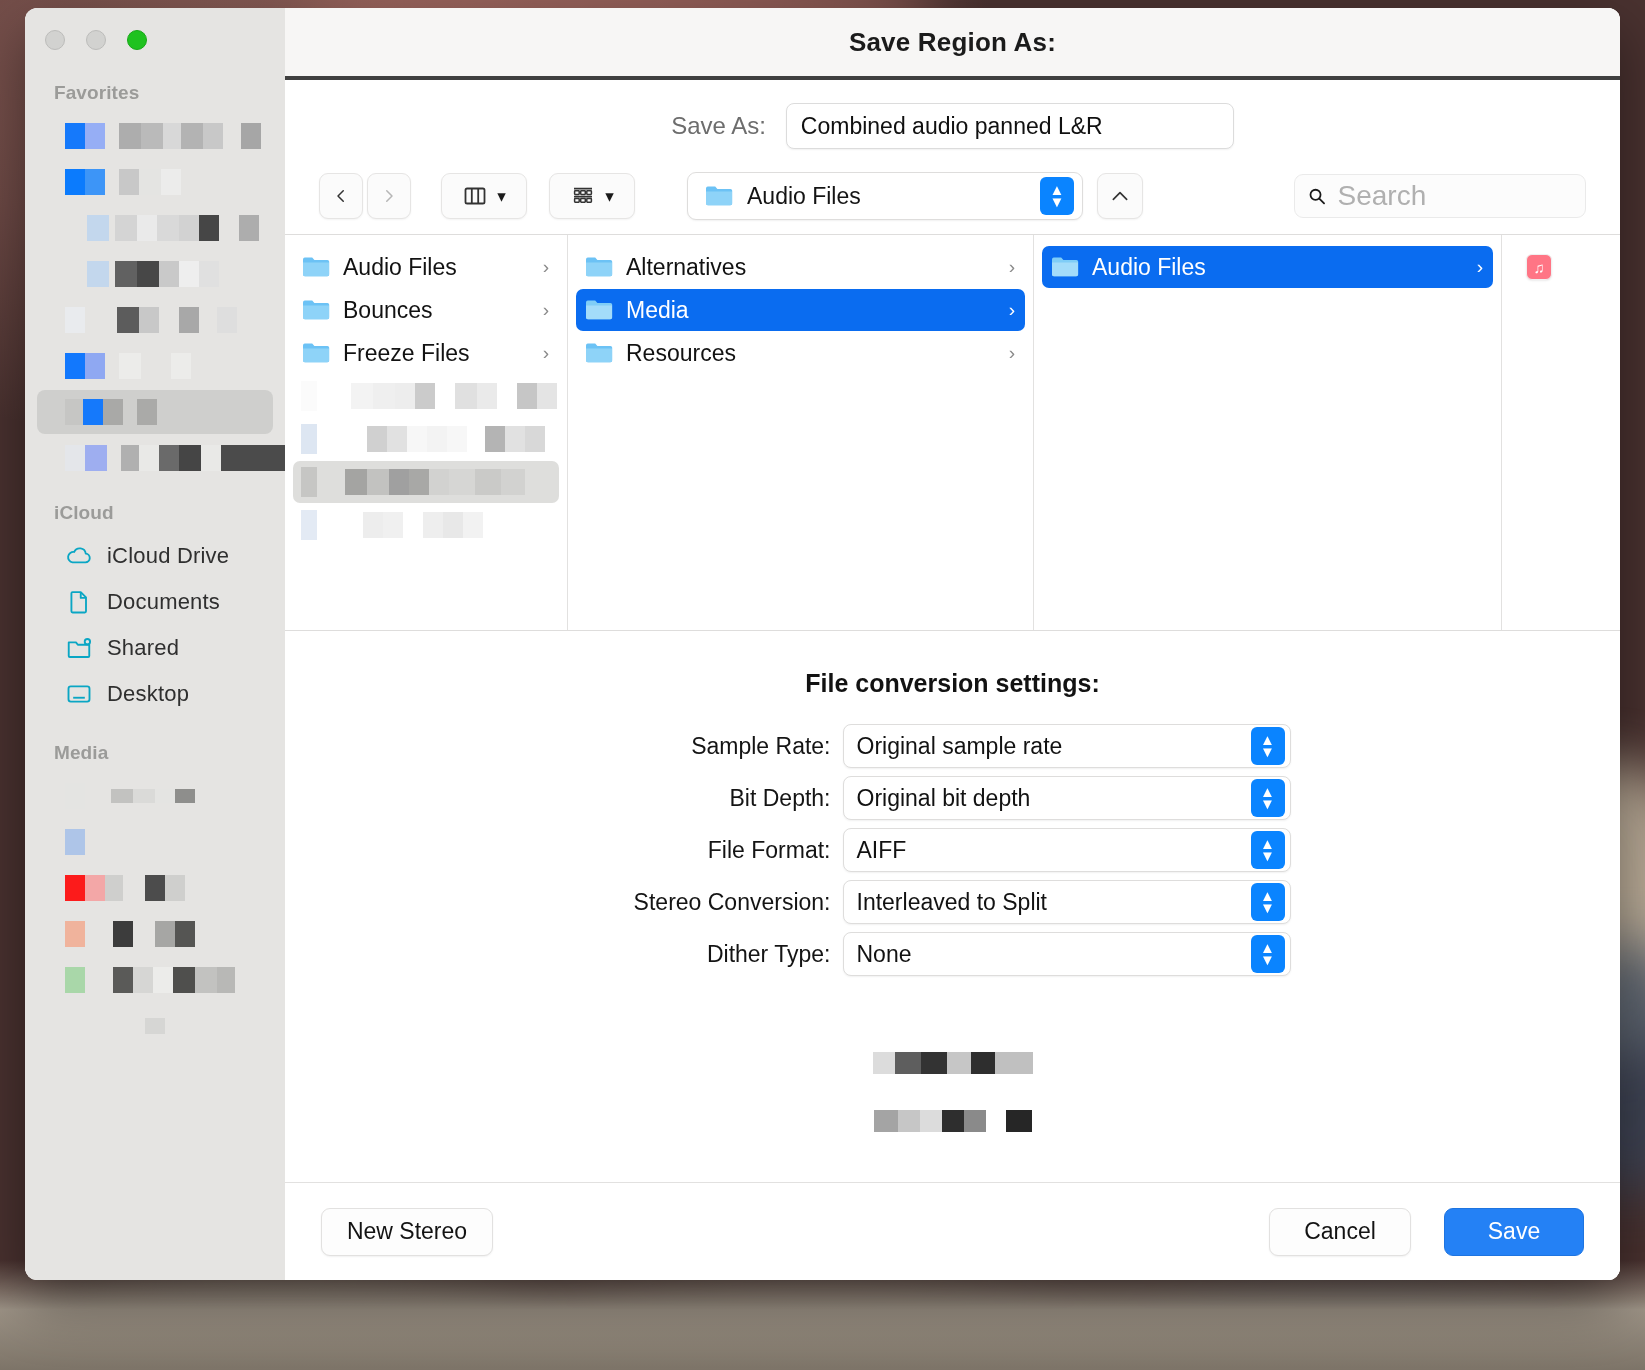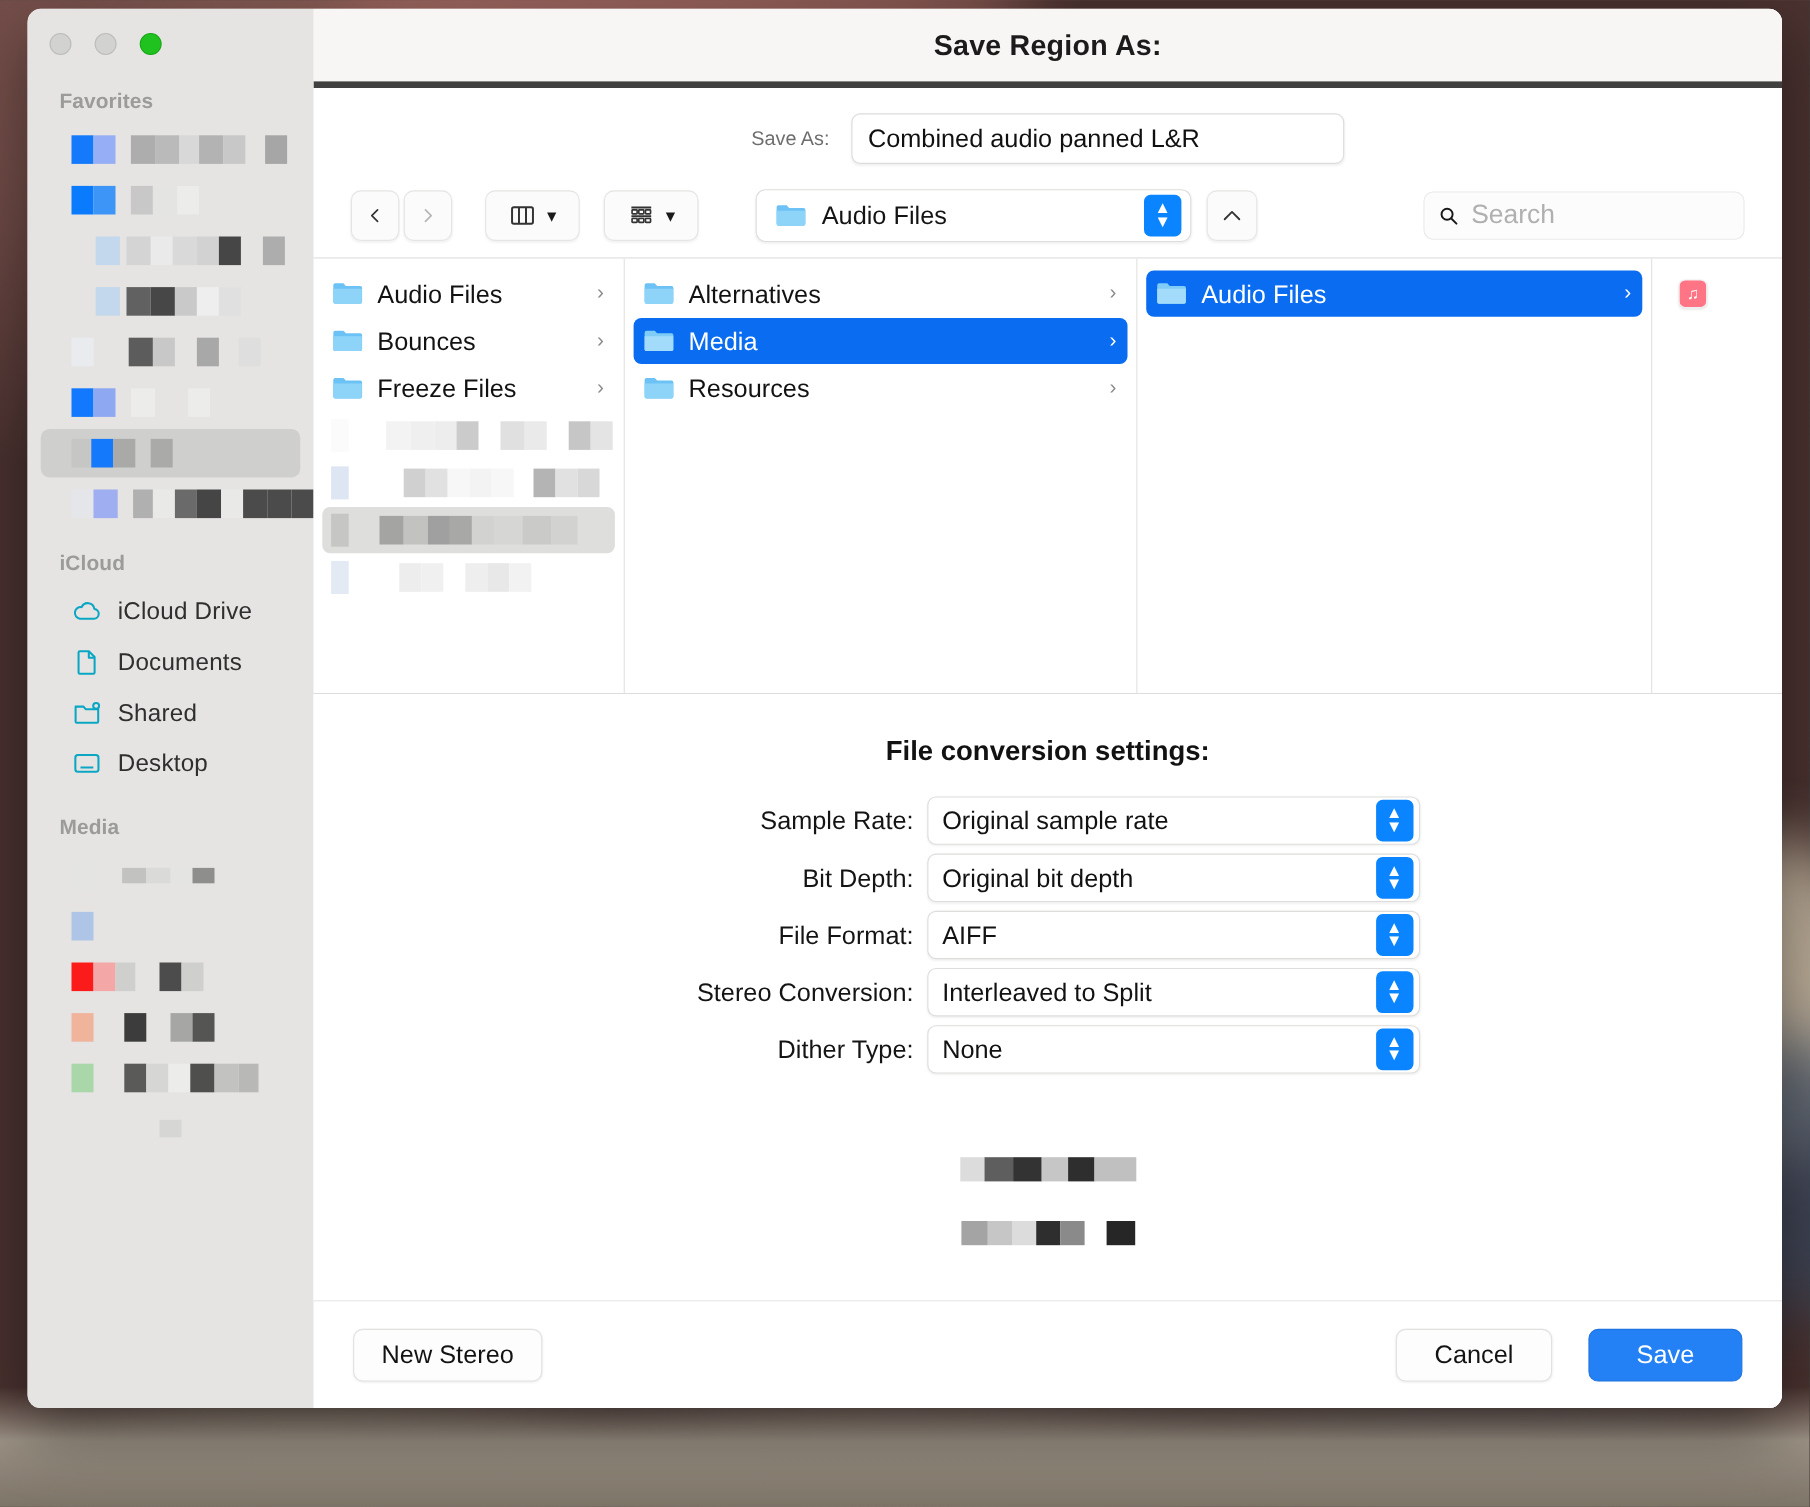--- a/index.html
+++ b/index.html
@@ -118,21 +118,21 @@
     flex-direction: column;
     background: #ffffff;
     min-width: 0;
   }
 
   
   #titlebar {
     height: 72px;
     flex: 0 0 72px;
     background: #f7f6f5;
-    border-bottom: 6px solid #404040;
+    border-bottom: 4px solid #404040;
     display: flex;
     align-items: center;
     justify-content: center;
   }
   #dialog-title {
     font-size: 26px;
     font-weight: 700;
     color: #1b1b1b;
     letter-spacing: .2px;
   }
@@ -141,21 +141,21 @@
   #saveas-row {
     height: 78px;
     flex: 0 0 78px;
     display: flex;
     align-items: center;
     justify-content: center;
     gap: 20px;
     background: #ffffff;
     padding-top: 14px;
   }
-  #saveas-label { font-size: 18px; color: #6d6d6d; }
+  #saveas-label { font-size: 24px; color: #6d6d6d; }
   #saveas-input {
     width: 448px;
     height: 46px;
     border: 1px solid #dcdcdc;
     border-radius: 8px;
     background: #fff;
     box-shadow: 0 1px 2px rgba(0,0,0,.06);
     font-size: 23px;
     color: #101010;
     padding: 0 14px;
@@ -225,21 +225,21 @@
     border-radius: 9px;
     display: flex;
     align-items: center;
     padding: 0 12px;
     gap: 11px;
   }
   #search-input {
     border: none;
     outline: none;
     background: transparent;
-    font-size: 24px;
+    font-size: 28px;
     color: #1a1a1a;
     font-family: "Liberation Sans", sans-serif;
     width: 100%;
   }
   #search-input::placeholder { color: #b0b0b0; }
 
   
   #browser {
     flex: 0 0 397px;
     display: flex;

